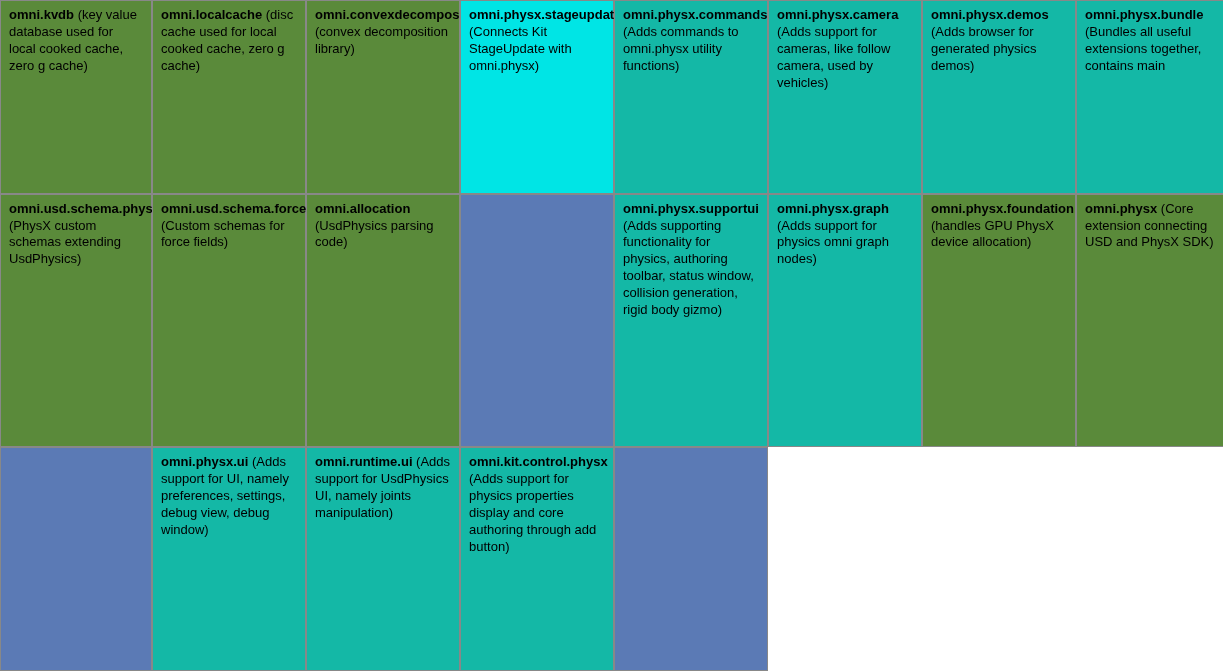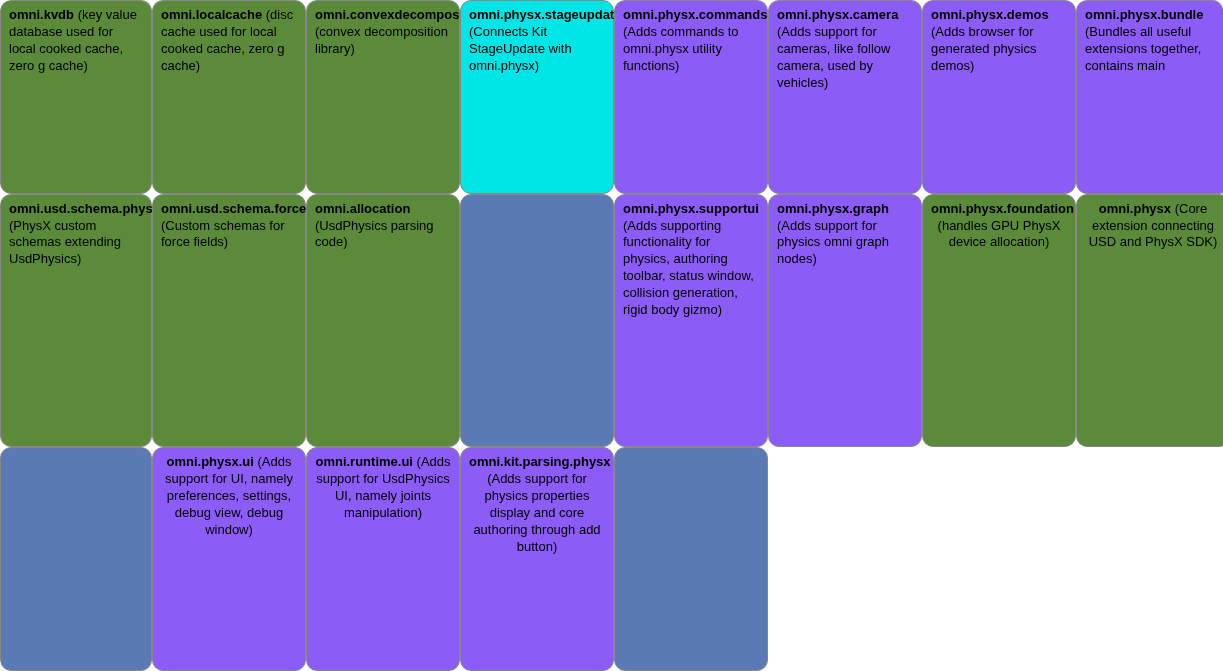--- a/index.html
+++ b/index.html
@@ -1,42 +1,42 @@
 <!DOCTYPE html>
 <html><head>
   <meta charset="utf-8">
   <style>
-    * { box-sizing: border-box; margin: 0; padding: 0; border-radius: 11px; }
+    * { box-sizing: border-box; margin: 0; padding: 0; }
     body { font-family: Arial, sans-serif; font-size: 13px; }
     
     .grid {
       display: grid;
       grid-template-columns: 152px 154px 154px 154px 154px 154px 154px 154px;
       width: 1223px;
       min-height: 671px;
     }
 
     .cell {
       border: 1px solid #888;
       padding: 6px 8px;
       vertical-align: top;
       line-height: 1.3;
     }
 
     .green { background-color: #5a8a3a; color: #000; }
     .cyan  { background-color: #00e5e5; color: #000; }
-    .blue  { background-color: #8b5cf6; color: #000; }
+    .blue  { background-color: #14b8a6; color: #000; }
     .empty { background-color: #5b7ab5; }
 
     .cell strong { font-weight: bold; }
 
     
     .row1 { min-height: 170px; }
     .row2 { min-height: 230px; }
-    .row3 { min-height: 200px; text-align: center; }
+    .row3 { min-height: 200px; }
   </style>
 </head>
 <body>
 
 <div class="grid">
 
   <div class="cell green row1"><strong>omni.kvdb</strong> (key value database used for local cooked cache, zero g cache)</div>
   <div class="cell green row1"><strong>omni.localcache</strong> (disc cache used for local cooked cache, zero g cache)</div>
   <div class="cell green row1"><strong>omni.convexdecomposition</strong> (convex decomposition library)</div>
   <div class="cell cyan row1"><strong>omni.physx.stageupdate</strong> (Connects Kit StageUpdate with omni.physx)</div>
@@ -50,16 +50,16 @@
   <div class="cell green row2"><strong>omni.allocation</strong> (UsdPhysics parsing code)</div>
   <div class="cell cyan row2 empty"></div>
   <div class="cell blue row2"><strong>omni.physx.supportui</strong> (Adds supporting functionality for physics, authoring toolbar, status window, collision generation, rigid body gizmo)</div>
   <div class="cell blue row2"><strong>omni.physx.graph</strong> (Adds support for physics omni graph nodes)</div>
 
   <div class="cell green row3"><strong>omni.physx.foundation</strong> (handles GPU PhysX device allocation)</div>
   <div class="cell green row3"><strong>omni.physx</strong> (Core extension connecting USD and PhysX SDK)</div>
   <div class="cell cyan row3 empty"></div>
   <div class="cell blue row3"><strong>omni.physx.ui</strong> (Adds support for UI, namely preferences, settings, debug view, debug window)</div>
   <div class="cell blue row3"><strong>omni.runtime.ui</strong> (Adds support for UsdPhysics UI, namely joints manipulation)</div>
-  <div class="cell blue row3"><strong>omni.kit.parsing.physx</strong> (Adds support for physics properties display and core authoring through add button)</div>
+  <div class="cell blue row3"><strong>omni.kit.control.physx</strong> (Adds support for physics properties display and core authoring through add button)</div>
   <div class="cell blue row3 empty"></div>
 
 </div>
 
 </body></html>

